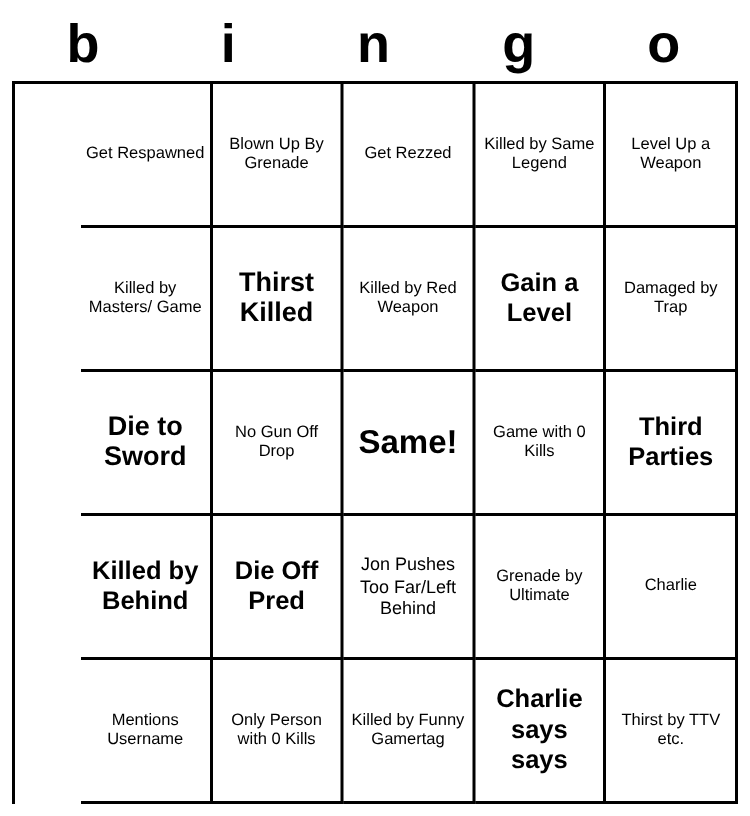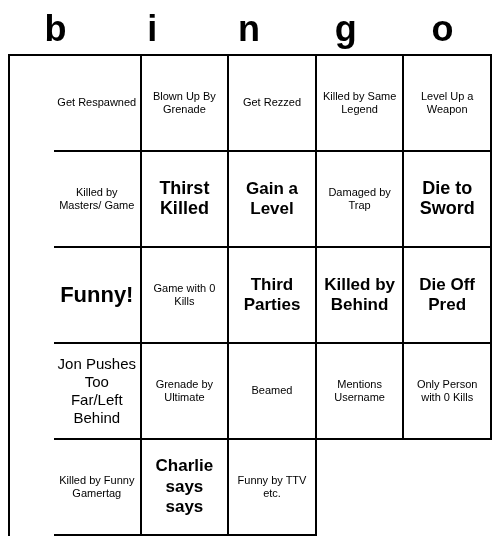--- a/index.html
+++ b/index.html
@@ -76,29 +76,31 @@
 </div>
 
 <div class="bingo-grid" id="grid">
     <div class="cell">Get Respawned</div>
     <div class="cell">Blown Up By Grenade</div>
     <div class="cell">Get Rezzed</div>
     <div class="cell">Killed by Same Legend</div>
     <div class="cell">Level Up a Weapon</div>
     <div class="cell">Killed by Masters/ Game</div>
     <div class="cell large-text">Thirst Killed</div>
+    <div class="cell">Killed by Red Weapon</div>
     <div class="cell medium-text">Gain a Level</div>
     <div class="cell">Damaged by Trap</div>
     <div class="cell large-text">Die to Sword</div>
-    <div class="cell free">Funny!</div>
+    <div class="cell">No Gun Off Drop</div>
+    <div class="cell free">Same!</div>
     <div class="cell">Game with 0 Kills</div>
     <div class="cell medium-text">Third Parties</div>
     <div class="cell medium-text">Killed by Behind</div>
     <div class="cell medium-text">Die Off Pred</div>
-    <div class="cell" style="font-size: 15px;">Jon Pushes Too Far/Left Behind</div>
+    <div class="cell" style="font-size: 12px;">Jon Pushes Too Far/Left Behind</div>
     <div class="cell">Grenade by Ultimate</div>
-    <div class="cell">Beamed</div>
+    <div class="cell">Charlie</div>
     <div class="cell">Mentions Username</div>
     <div class="cell">Only Person with 0 Kills</div>
     <div class="cell">Killed by Funny Gamertag</div>
     <div class="cell medium-text">Charlie says says</div>
-    <div class="cell">Funny by TTV etc.</div>
+    <div class="cell">Thirst by TTV etc.</div>
   </div>
 
 </body></html>

